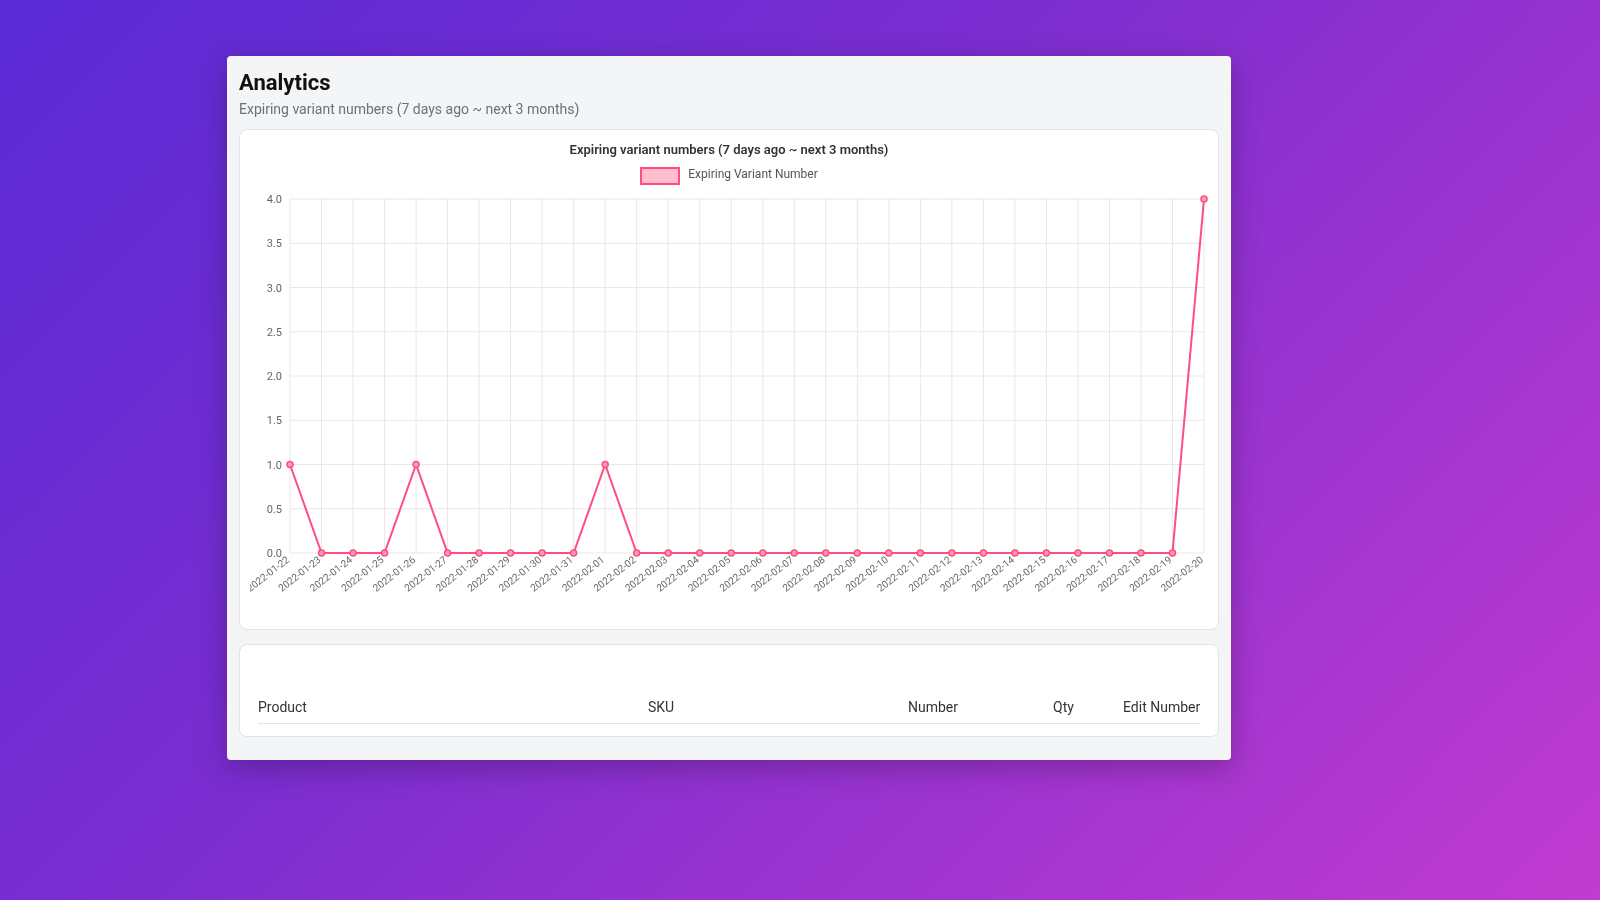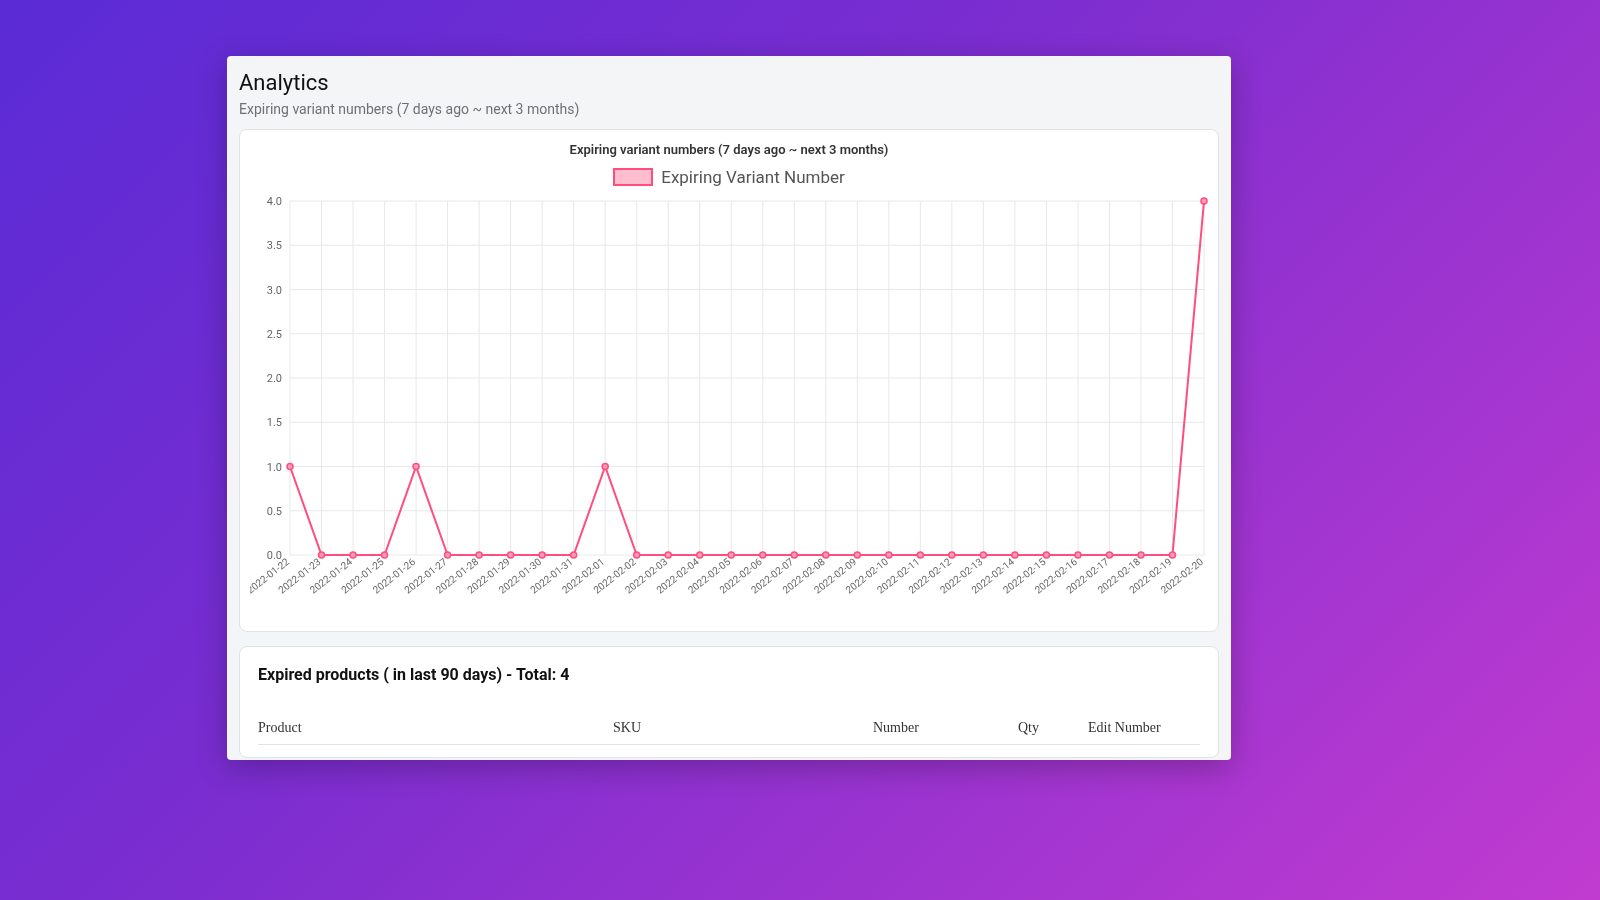--- a/index.html
+++ b/index.html
@@ -1,29 +1,29 @@
 <!DOCTYPE html>
 <html><head>
 <meta charset="utf-8">
 <style>
   html,body{margin:0;padding:0;width:1600px;height:900px;overflow:hidden;font-family:-apple-system,BlinkMacSystemFont,"Segoe UI",Roboto,Helvetica,Arial,sans-serif;}
   .bg{width:1600px;height:900px;background:linear-gradient(135deg,#5a2bd6 0%,#7a2dd0 40%,#c13bd0 100%);position:relative;}
   .panel{position:absolute;left:227px;top:56px;width:1004px;height:704px;background:#f4f5f6;border-radius:4px;box-shadow:0 8px 30px rgba(0,0,0,.25);}
-  .page-title{font-size:22px;font-weight:400;color:#111;margin:14px 16px 4px 12px;}
+  .page-title{font-size:22px;font-weight:700;color:#111;margin:14px 16px 4px 12px;}
   .page-sub{font-size:14px;color:#6d7175;margin:6px 0 12px 12px;}
   .card{background:#fff;border:1px solid #e1e3e5;border-radius:8px;margin:0 12px 14px 12px;}
   .chart-card{padding:12px 10px 8px 10px;}
   .chart-title{text-align:center;font-size:13px;font-weight:600;color:#333;margin-bottom:10px;}
-  .legend{display:flex;justify-content:center;align-items:center;font-size:17px;color:#555;margin-bottom:6px;}
+  .legend{display:flex;justify-content:center;font-size:12px;color:#555;margin-bottom:6px;}
   .legend .swatch{width:36px;height:14px;background:#ffbdd0;border:2px solid #ff4d7e;margin-right:8px;}
   .table-card{padding:18px 18px 12px 18px;}
   .table-title{font-size:16px;font-weight:700;color:#111;}
-  .table-head{display:flex;margin-top:36px;font-size:14px;color:#333;border-bottom:1px solid #e1e3e5;padding-bottom:8px;font-family:Liberation Serif, serif;}
+  .table-head{display:flex;margin-top:36px;font-size:14px;color:#333;border-bottom:1px solid #e1e3e5;padding-bottom:8px;}
   .th-product{flex:0 0 355px;}
-  .th-sku{flex:0 0 260px;}
+  .th-sku{flex:0 0 260px;margin-left:35px;}
   .th-expiry{flex:0 0 145px;}
   .th-qty{flex:0 0 70px;}
   .th-edit{flex:0 0 80px;}
   svg{display:block;}
   .grid line{stroke:#e8e8e8;stroke-width:1;}
   .series{fill:none;stroke:#ff4d7e;stroke-width:2;}
   .pt{fill:#ff9db9;stroke:#ff4d7e;stroke-width:1.5;}
 </style>
 </head>
 <body>
@@ -148,21 +148,20 @@
           <circle cx="796.4137931034483" cy="362" r="3" class="pt"></circle>
           <circle cx="827.9310344827586" cy="362" r="3" class="pt"></circle>
           <circle cx="859.448275862069" cy="362" r="3" class="pt"></circle>
           <circle cx="890.9655172413793" cy="362" r="3" class="pt"></circle>
           <circle cx="922.4827586206897" cy="362" r="3" class="pt"></circle>
           <circle cx="954" cy="8" r="3" class="pt"></circle>
         </svg>
     </div>
 
     <div class="card table-card">
-      <div class="table-title">Expired products ( in last 90 days) - Total: 4</div>
       <div class="table-head">
         <div class="th-product">Product</div>
         <div class="th-sku">SKU</div>
         <div class="th-expiry">Number</div>
         <div class="th-qty">Qty</div>
         <div class="th-edit">Edit Number</div>
       </div>
     </div>
   </div>
 </div>

